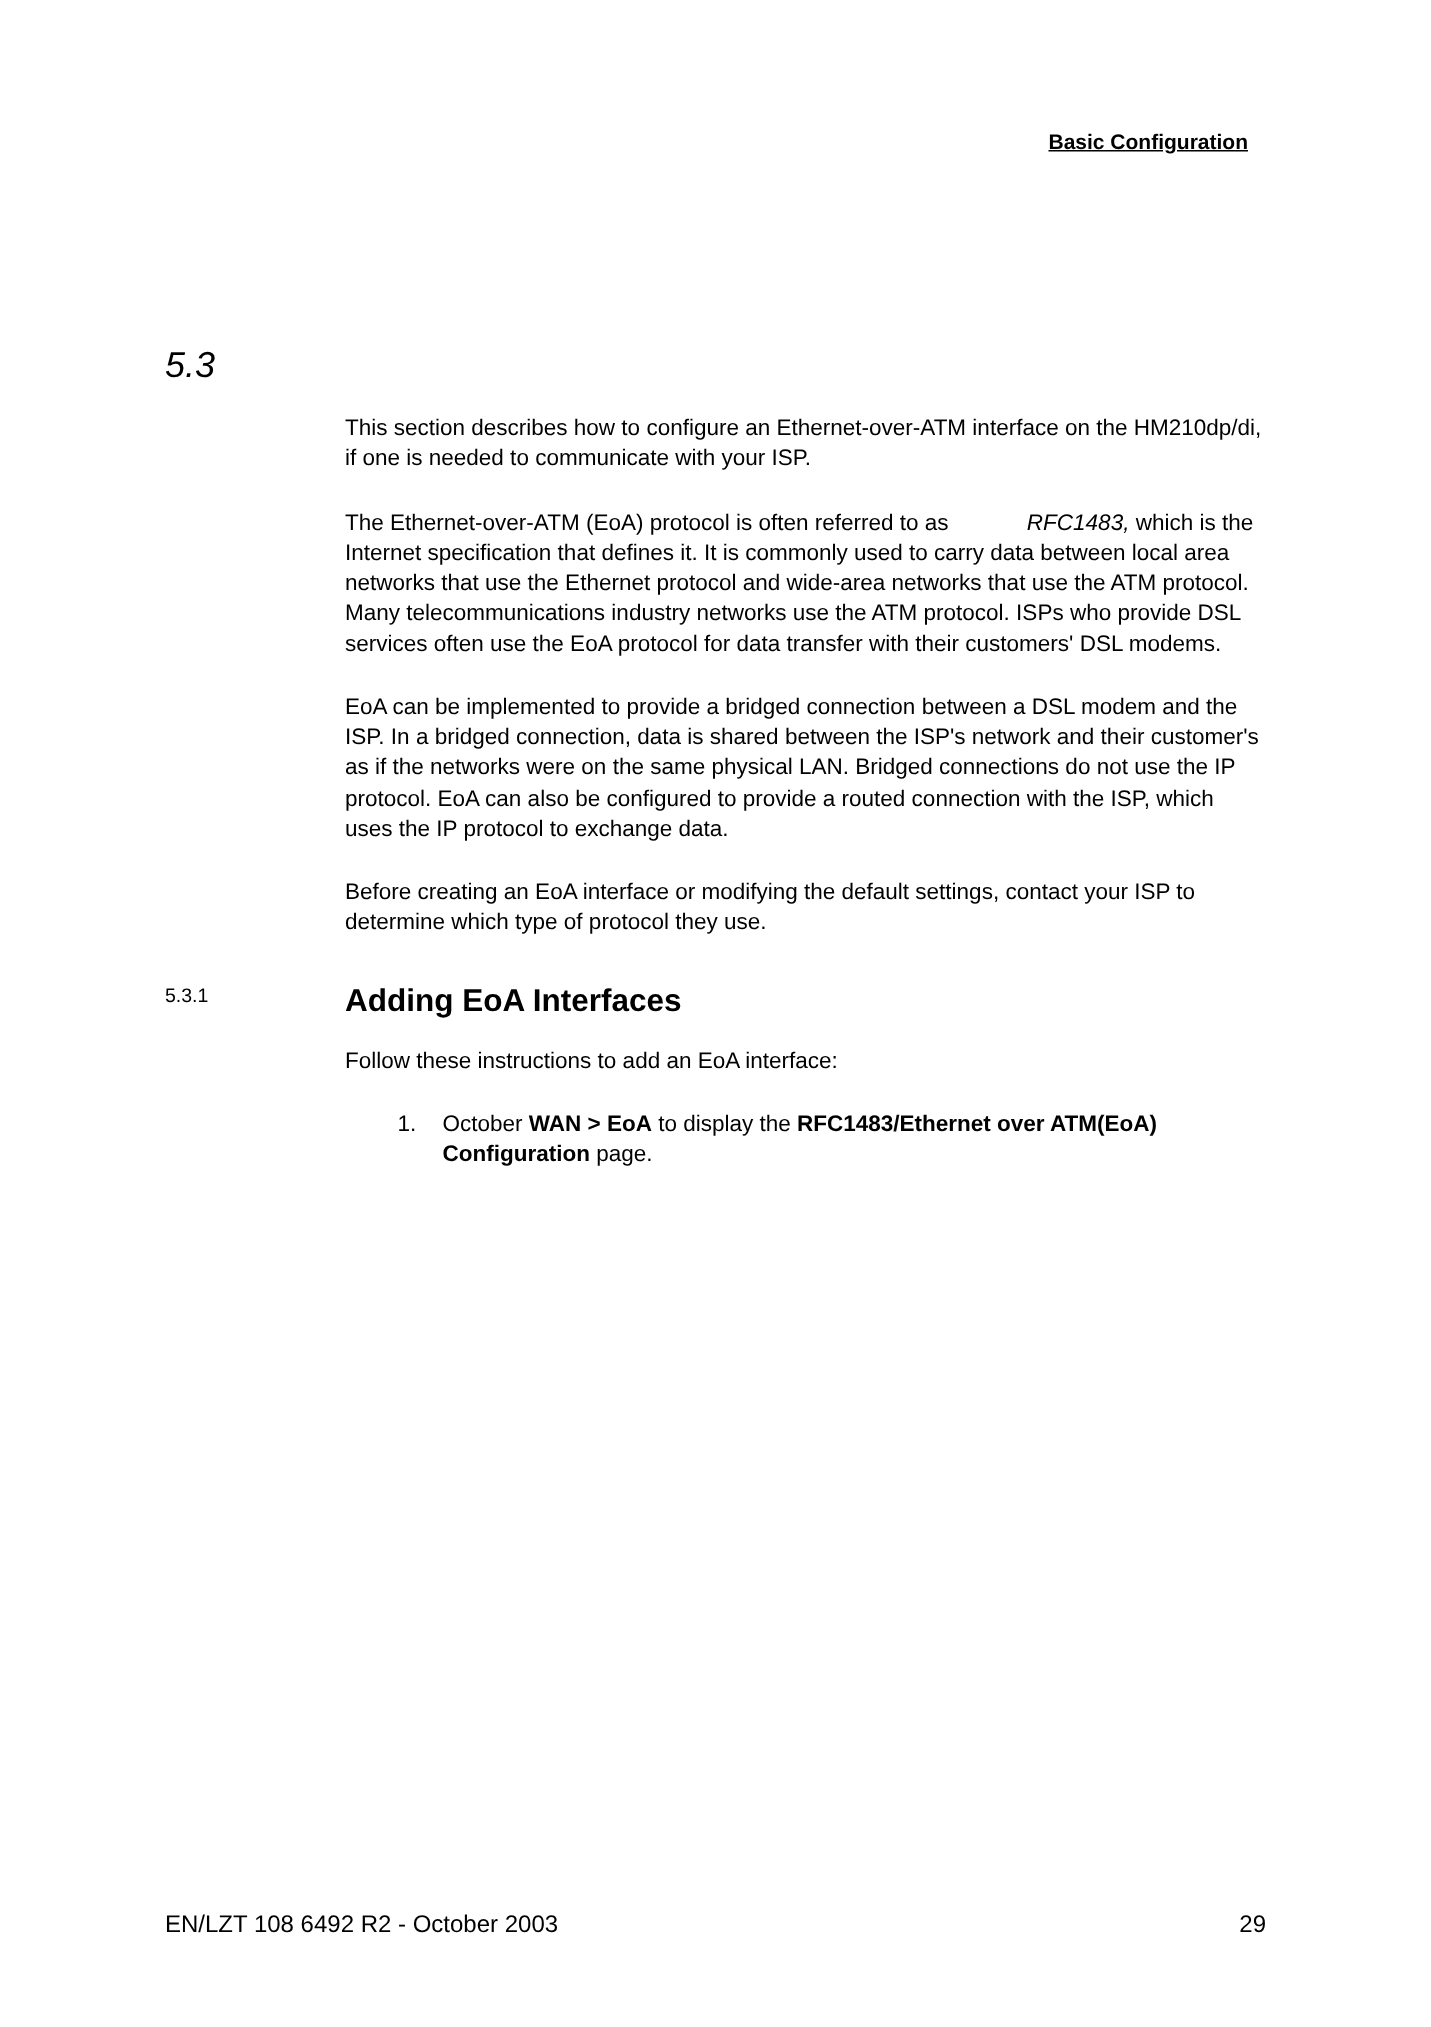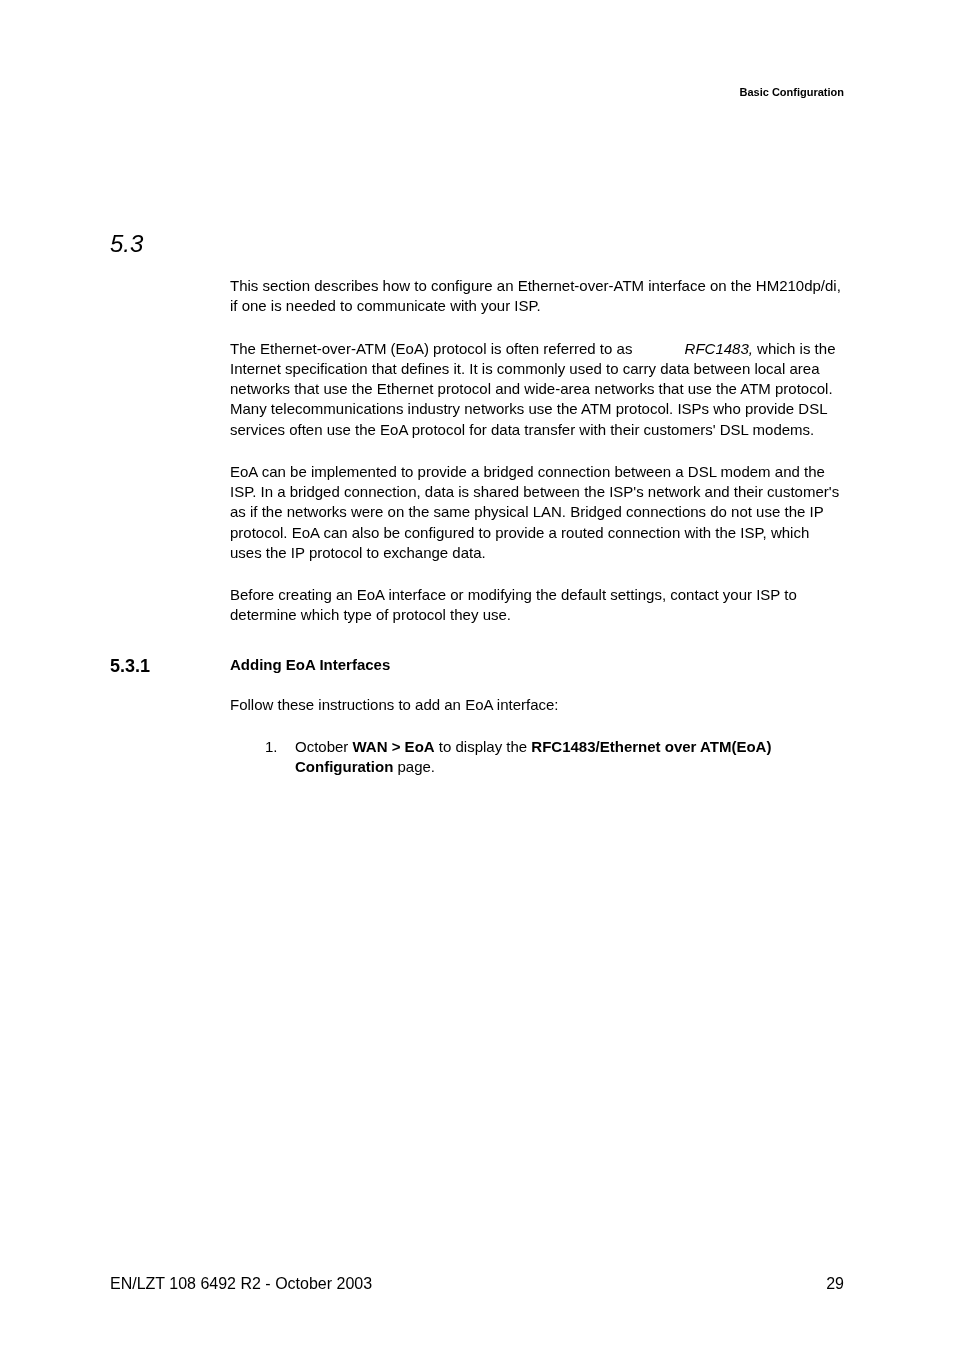--- a/index.html
+++ b/index.html
@@ -11,23 +11,24 @@
       font-family: Arial, Helvetica, sans-serif;
       background: #fff;
       color: #000;
       width: 954px;
       height: 1351px;
       position: relative;
     }
     .header-label {
       position: absolute;
       top: 86px;
-      right: 110px;
-      font-size: 11px;
+      right: 122px;
+      font-size: 14px;
       font-weight: bold;
+      text-decoration: underline;
     }
     .content {
       position: absolute;
       top: 230px;
       left: 110px;
       right: 110px;
     }
     .section-row {
       display: flex;
       margin-bottom: 18px;
@@ -53,26 +54,26 @@
       font-style: italic;
       margin-left: 48px;
     }
     .subsection-row {
       display: flex;
       margin-top: 30px;
       margin-bottom: 18px;
     }
     .subsection-number {
       width: 120px;
-      font-size: 18px;
-      font-weight: bold;
+      font-size: 13px;
+      font-weight: normal;
       flex-shrink: 0;
     }
     .subsection-title {
-      font-size: 15px;
+      font-size: 21px;
       font-weight: bold;
     }
     .list-row {
       margin-left: 155px;
       margin-bottom: 22px;
       display: flex;
       font-size: 15px;
       line-height: 1.35;
     }
     .list-marker {

